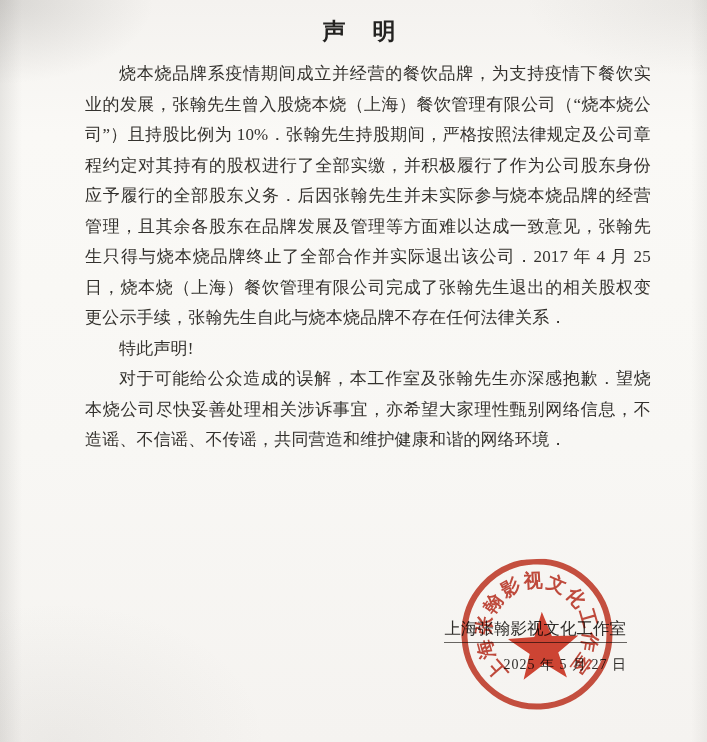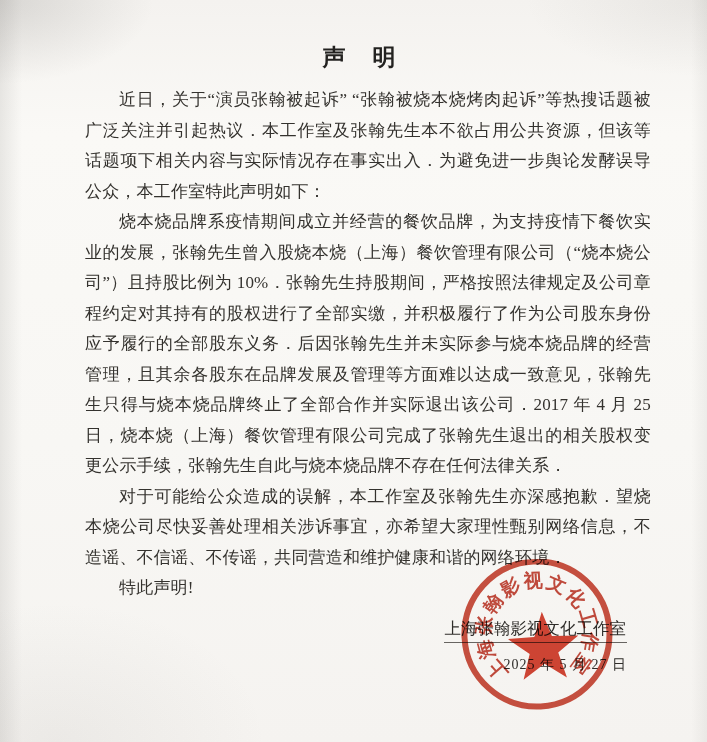--- a/index.html
+++ b/index.html
@@ -20,21 +20,21 @@
       radial-gradient(ellipse 260px 110px at 100% 0%, rgba(120,118,112,0.10), rgba(0,0,0,0) 70%),
       radial-gradient(ellipse 300px 200px at 8% 100%, rgba(120,118,112,0.08), rgba(0,0,0,0) 70%),
       linear-gradient(90deg, rgba(70,68,64,0.10) 0px, rgba(0,0,0,0) 22px),
       linear-gradient(270deg, rgba(90,88,84,0.07) 0px, rgba(0,0,0,0) 16px),
       linear-gradient(180deg, #f4f2ef 0%, #faf9f6 18%, #f8f7f4 60%, #f5f3f0 100%);
     color: #35332f;
   }
   .content {
     position: absolute;
     left: 85px;
-    top: 36px;
+    top: 10px;
     width: 566px;
   }
   .doc-title {
     margin: 0 0 0 -16px;
     padding: 6px 0 12px 0;
     text-align: center;
     font-size: 23px;
     font-weight: bold;
     color: #232220;
     letter-spacing: 2px;
@@ -98,24 +98,23 @@
 </style>
 </head>
 <body>
 
 <div class="page">
 
   <div class="content">
     <h1 class="doc-title">声　明</h1>
 
     <div class="body-text">
-      <p>近日，关于“演员张翰被起诉” “张翰被烧本烧烤肉起诉”等热搜话题被广泛关注并引起热议．本工作室及张翰先生本不欲占用公共资源，但该等话题项下相关内容与实际情况存在事实出入．为避免进一步舆论发酵误导公众，本工作室特此声明如下：</p>
       <p>烧本烧品牌系疫情期间成立并经营的餐饮品牌，为支持疫情下餐饮实业的发展，张翰先生曾入股烧本烧（上海）餐饮管理有限公司（“烧本烧公司”）且持股比例为 10%．张翰先生持股期间，严格按照法律规定及公司章程约定对其持有的股权进行了全部实缴，并积极履行了作为公司股东身份应予履行的全部股东义务．后因张翰先生并未实际参与烧本烧品牌的经营管理，且其余各股东在品牌发展及管理等方面难以达成一致意见，张翰先生只得与烧本烧品牌终止了全部合作并实际退出该公司．2017 年 4 月 25 日，烧本烧（上海）餐饮管理有限公司完成了张翰先生退出的相关股权变更公示手续，张翰先生自此与烧本烧品牌不存在任何法律关系．</p>
+      <p>特此声明!</p>
       <p>对于可能给公众造成的误解，本工作室及张翰先生亦深感抱歉．望烧本烧公司尽快妥善处理相关涉诉事宜，亦希望大家理性甄别网络信息，不造谣、不信谣、不传谣，共同营造和维护健康和谐的网络环境．</p>
-      <p>特此声明!</p>
     </div>
   </div>
 
   <div class="sign-block">
     <div class="signature-line">
       <span class="signature-text">上海张翰影视文化工作室</span>
     </div>
     <div class="date-line">2025 年 5 月 27 日</div>
   </div>
 

